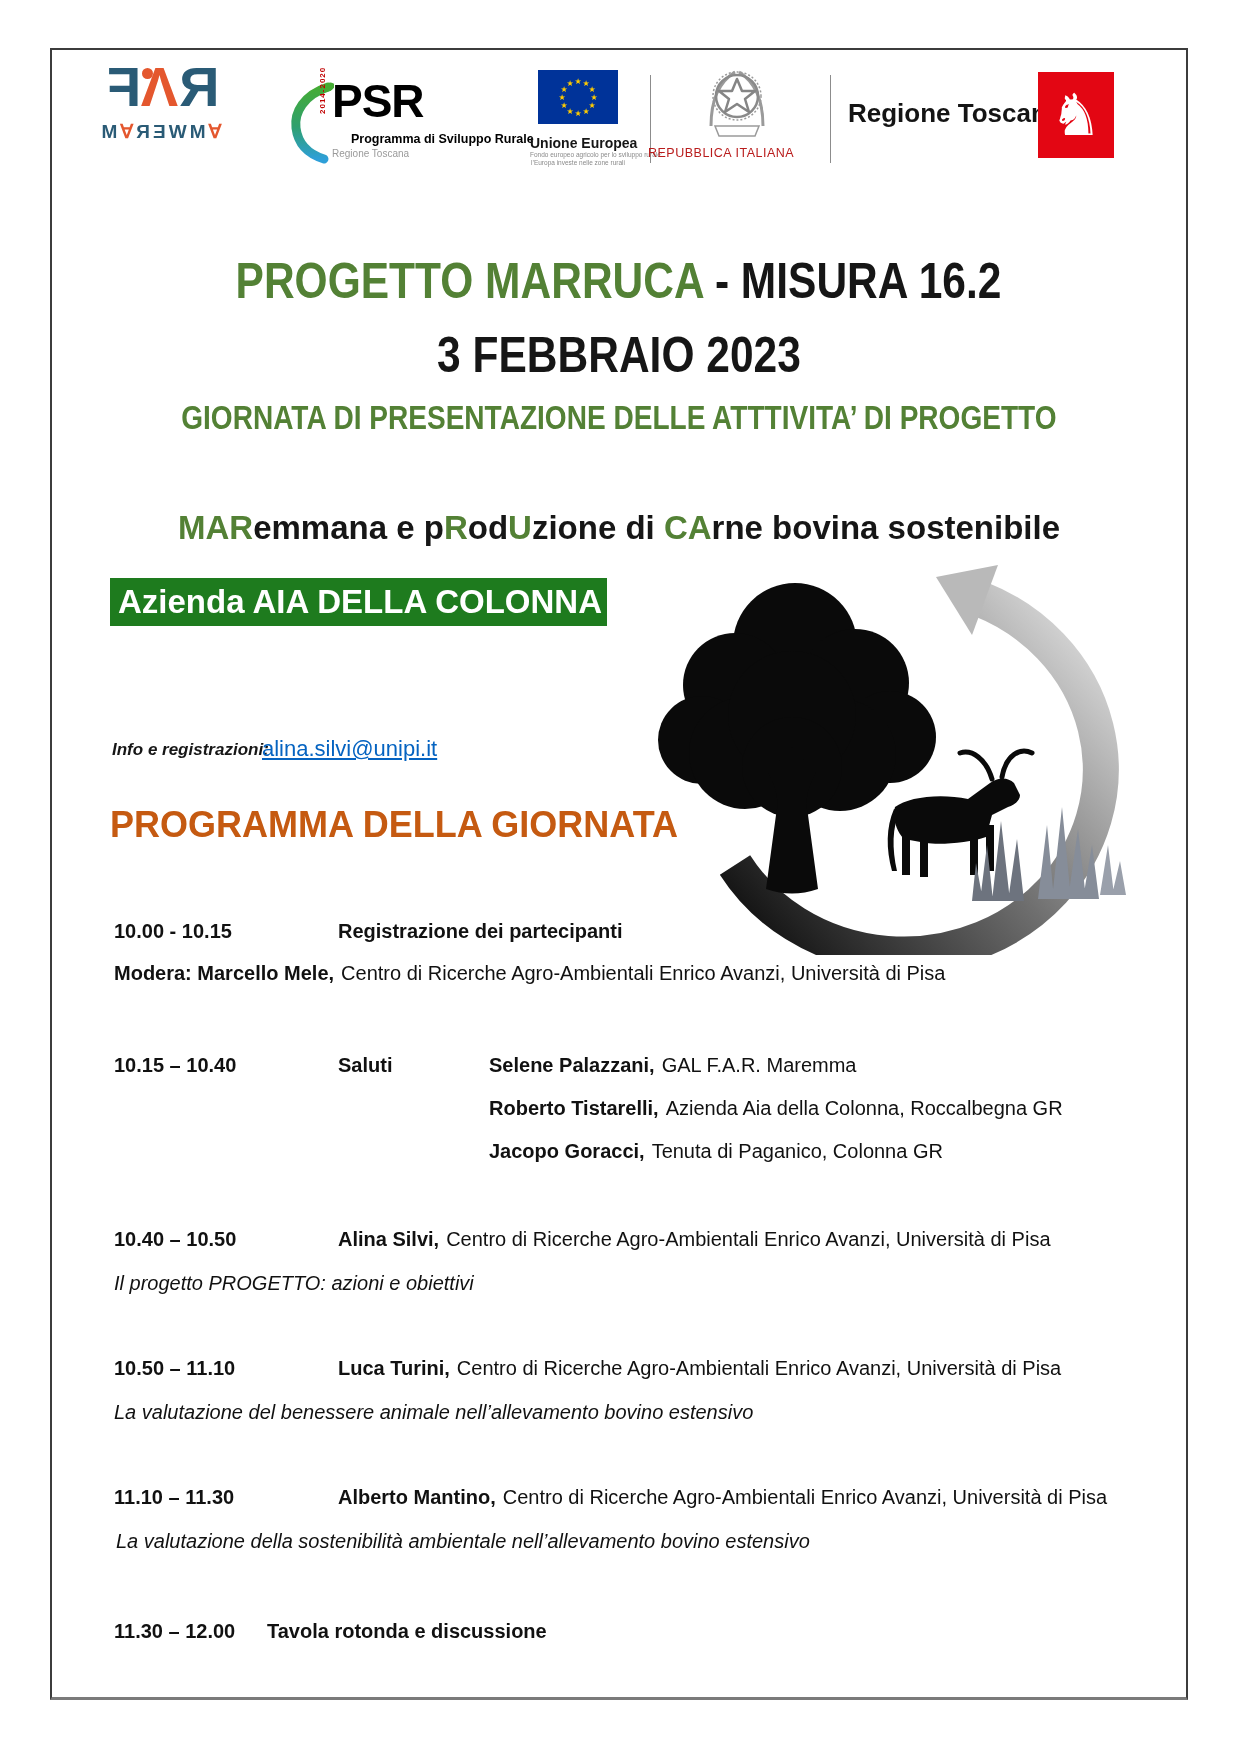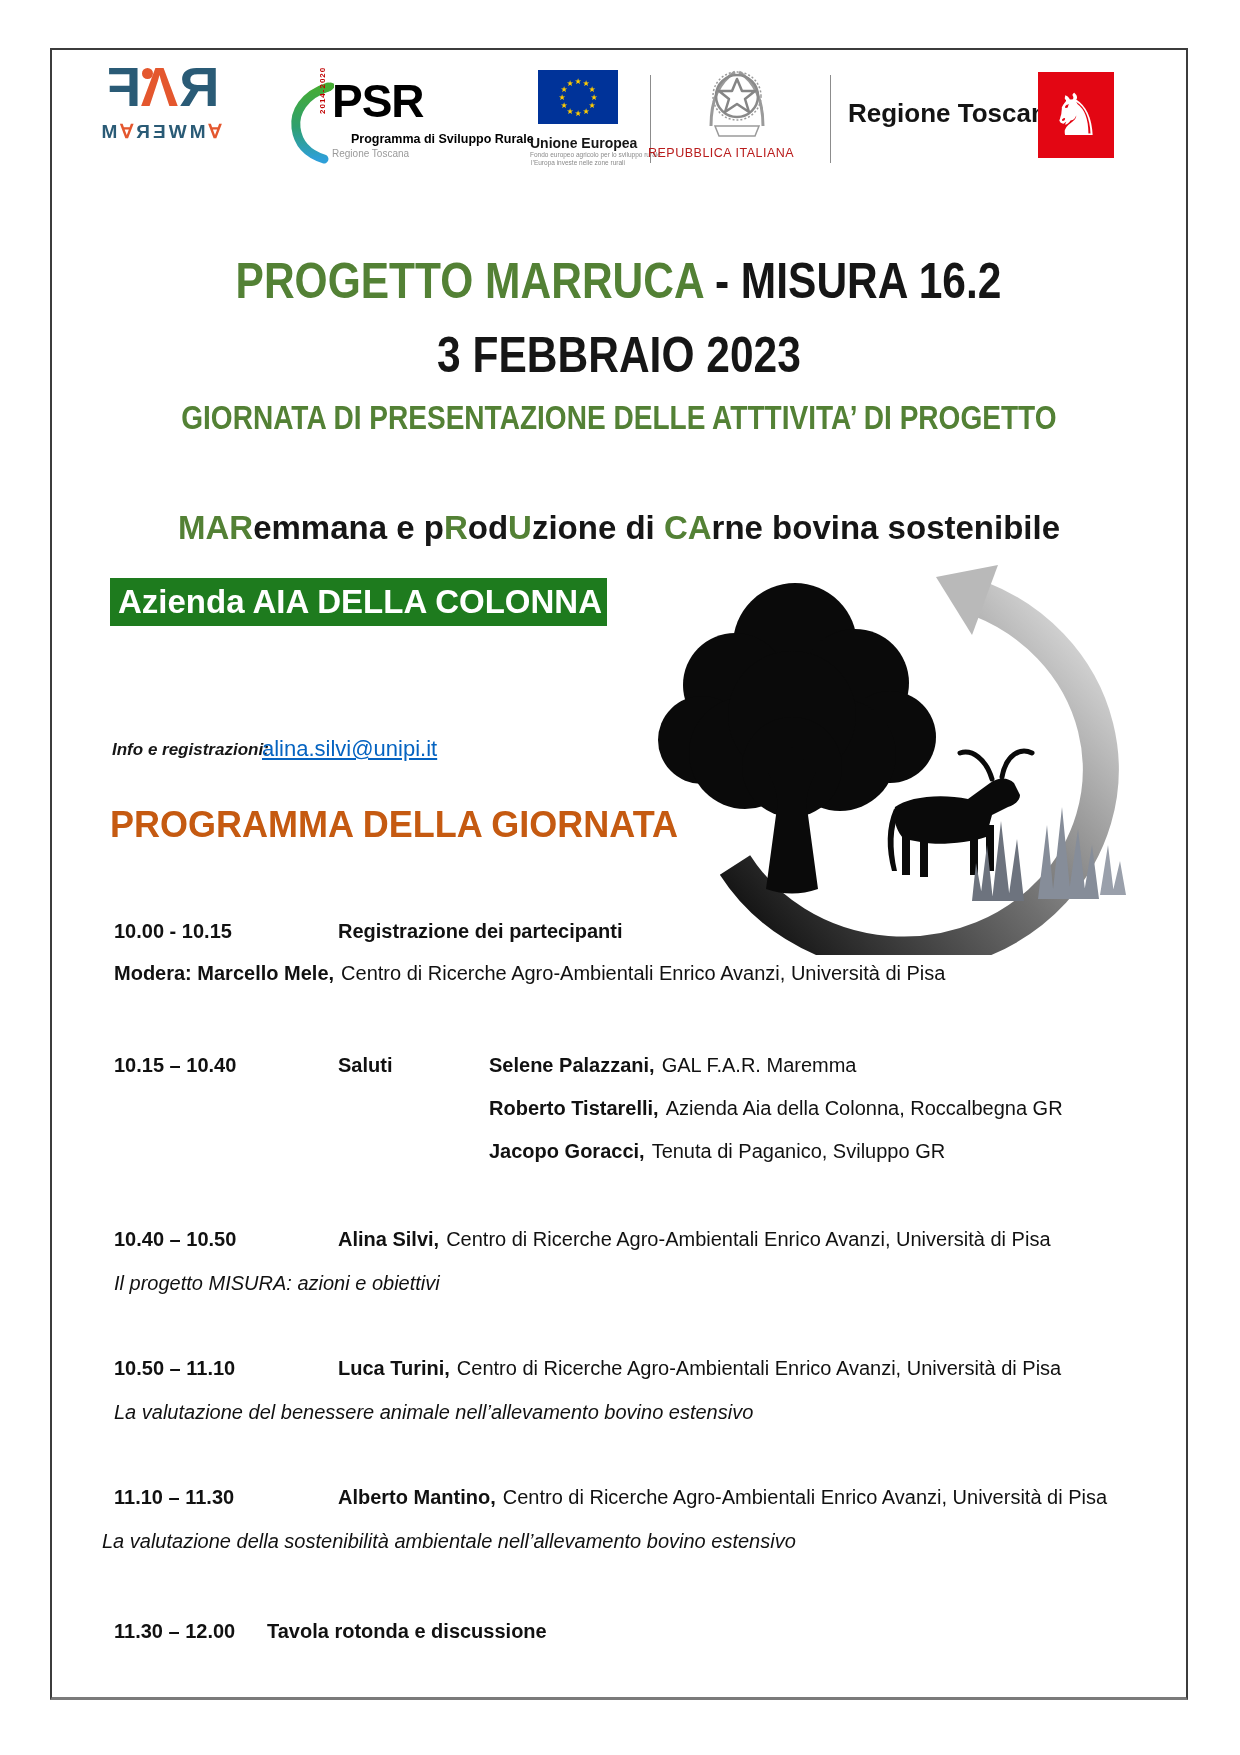--- a/index.html
+++ b/index.html
@@ -202,36 +202,36 @@
 
   <div class="abs prog time" style="top:1054px;font-weight:700;">10.15 – 10.40</div>
   <div class="abs prog col2" style="top:1054px;font-weight:700;">Saluti</div>
   <div class="abs prog col3" style="top:1054px;">
     <span class="b">Selene Palazzani,</span><span>GAL F.A.R. Maremma</span>
   </div>
   <div class="abs prog col3" style="top:1097px;">
     <span class="b">Roberto Tistarelli,</span><span>Azienda Aia della Colonna, Roccalbegna GR</span>
   </div>
   <div class="abs prog col3" style="top:1140px;">
-    <span class="b">Jacopo Goracci,</span><span>Tenuta di Paganico, Sviluppo GR</span>
+    <span class="b">Jacopo Goracci,</span><span>Tenuta di Paganico, Colonna GR</span>
   </div>
 
   <div class="abs prog time" style="top:1228px;font-weight:700;">10.40 – 10.50</div>
   <div class="abs prog col2" style="top:1228px;">
     <span class="b">Alina Silvi,</span><span>Centro di Ricerche Agro-Ambientali Enrico Avanzi, Università di Pisa</span>
   </div>
-  <div class="abs prog it" style="left:114px;top:1272px;">Il progetto MISURA: azioni e obiettivi</div>
+  <div class="abs prog it" style="left:114px;top:1272px;">Il progetto PROGETTO: azioni e obiettivi</div>
 
   <div class="abs prog time" style="top:1357px;font-weight:700;">10.50 – 11.10</div>
   <div class="abs prog col2" style="top:1357px;">
     <span class="b">Luca Turini,</span><span>Centro di Ricerche Agro-Ambientali Enrico Avanzi, Università di Pisa</span>
   </div>
   <div class="abs prog it" style="left:114px;top:1401px;">La valutazione del benessere animale nell’allevamento bovino estensivo</div>
 
   <div class="abs prog time" style="top:1486px;font-weight:700;">11.10 – 11.30</div>
   <div class="abs prog col2" style="top:1486px;">
     <span class="b">Alberto Mantino,</span><span>Centro di Ricerche Agro-Ambientali Enrico Avanzi, Università di Pisa</span>
   </div>
-  <div class="abs prog it" style="left:102px;top:1530px;">La valutazione della sostenibilità ambientale nell’allevamento bovino estensivo</div>
+  <div class="abs prog it" style="left:116px;top:1530px;">La valutazione della sostenibilità ambientale nell’allevamento bovino estensivo</div>
 
   <div class="abs prog time" style="top:1620px;font-weight:700;">11.30 – 12.00</div>
   <div class="abs prog" style="left:267px;top:1620px;font-weight:700;">Tavola rotonda e discussione</div>
 </div>
 
 </body></html>

